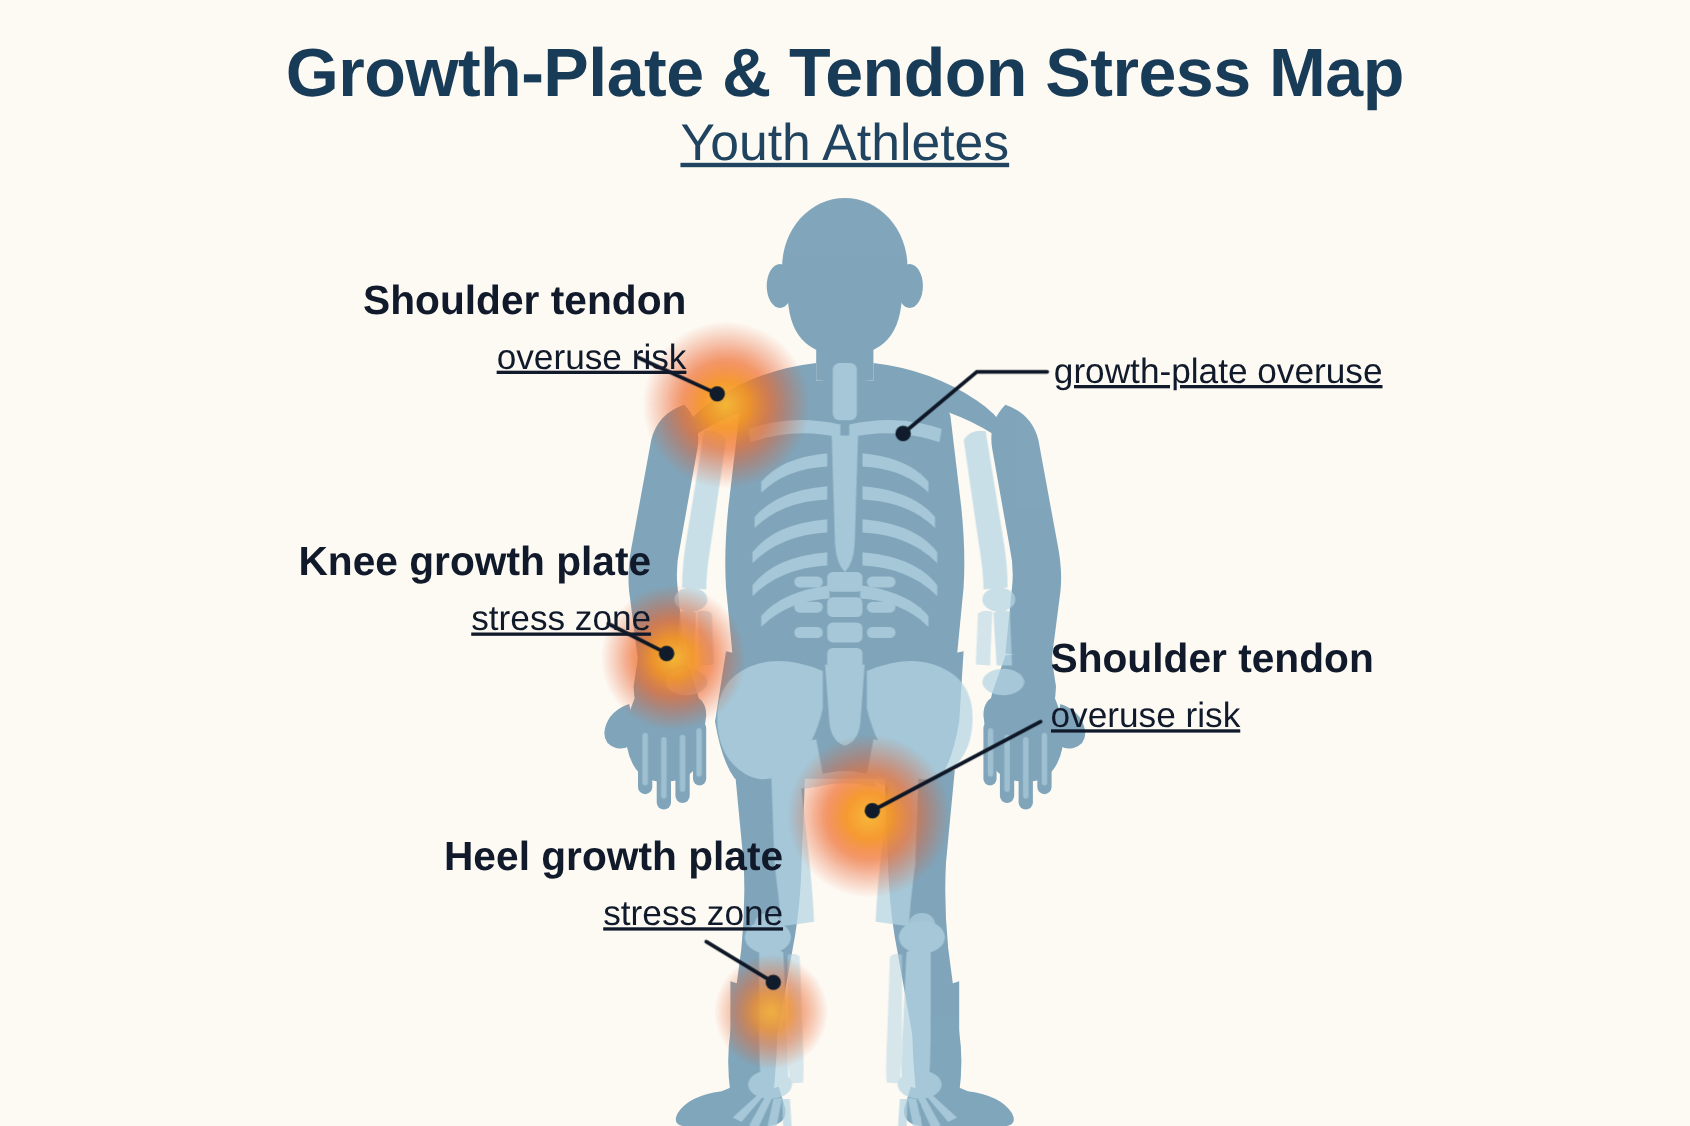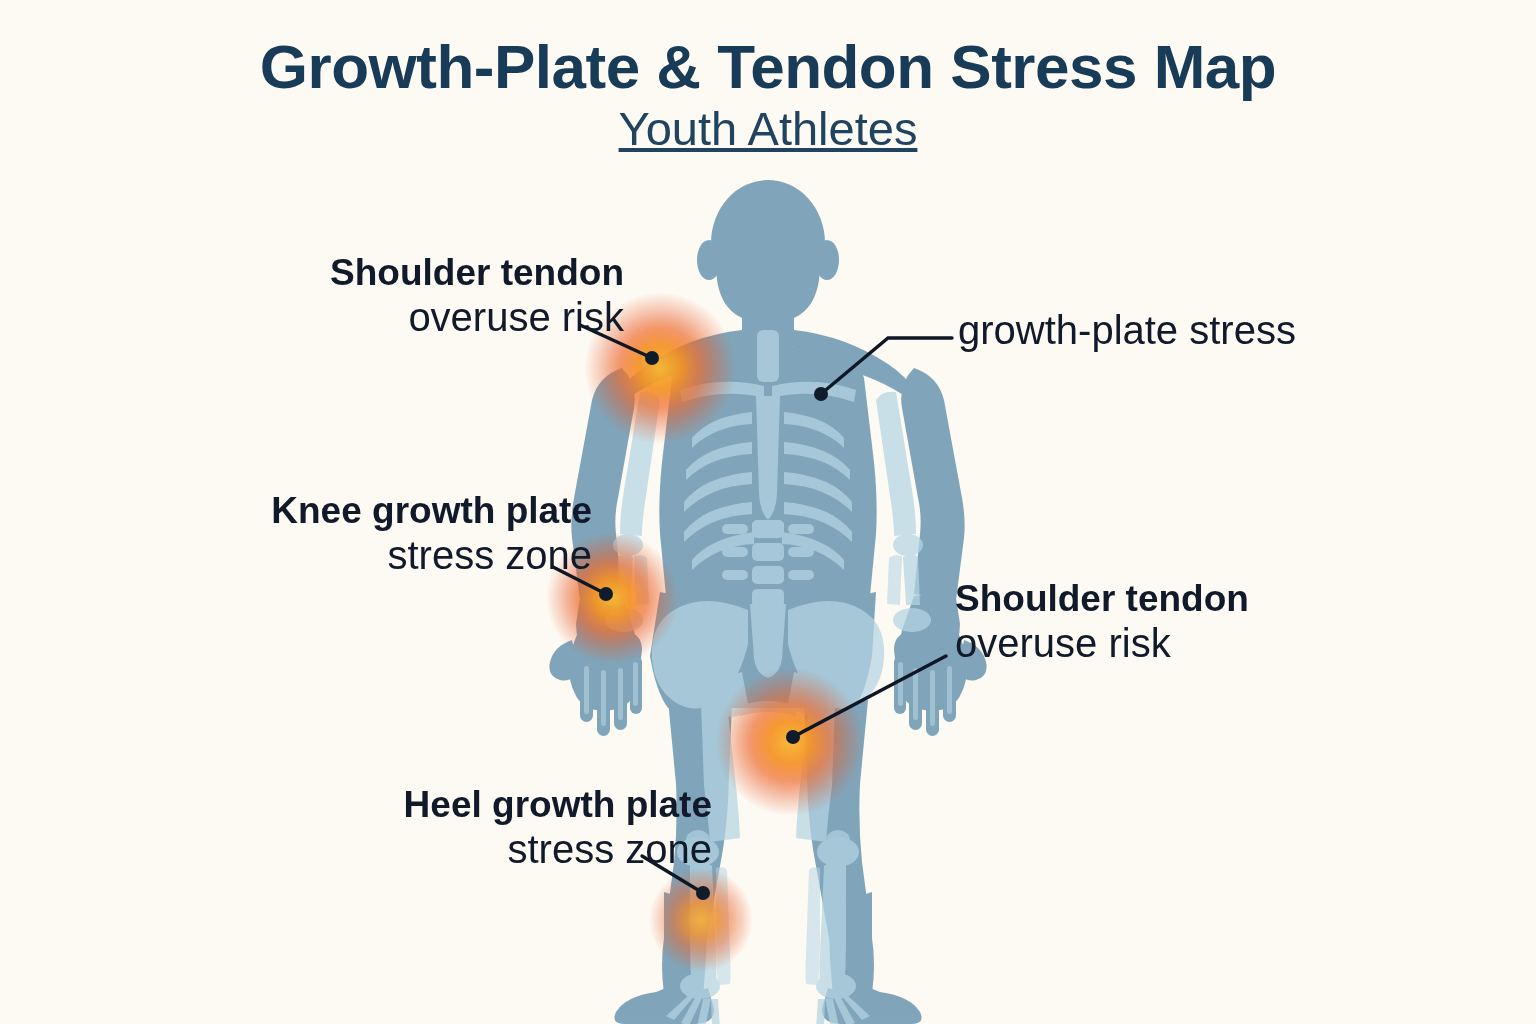--- a/index.html
+++ b/index.html
@@ -65,31 +65,32 @@
     line-height: 1.12;
   }
   .callout .lbl-main {
     display: block;
     font-size: 37px;
     font-weight: bold;
     white-space: nowrap;
   }
   .callout .lbl-sub {
     display: block;
-    font-size: 40px;
+    font-size: 32px;
     font-weight: normal;
     white-space: nowrap;
-    margin-top: 2px;
+    margin-top: 14px;
+    text-decoration: underline;
   }
   .callout.right-align { text-align: right; }
   .callout.left-align  { text-align: left; }
 
   #callout-shoulder { left: 232px; top: 252px; width: 392px; }
   #callout-knee     { left: 172px; top: 490px; width: 420px; }
-  #callout-heel     { left: 302px; top: 784px; width: 410px; }
+  #callout-heel     { left: 302px; top: 758px; width: 410px; }
   #callout-elbow    { left: 958px; top: 306px; width: 420px; }
   #callout-achilles { left: 955px; top: 578px; width: 420px; }
 </style>
 </head>
 <body>
 
 <div class="stage">
 
   <div class="title-block">
     <h1 class="main-title">Growth-Plate &amp; Tendon Stress Map</h1>
@@ -354,21 +355,21 @@
     <span class="lbl-main">Knee growth plate</span>
     <span class="lbl-sub">stress zone</span>
   </div>
 
   <div class="callout right-align" id="callout-heel">
     <span class="lbl-main">Heel growth plate</span>
     <span class="lbl-sub">stress zone</span>
   </div>
 
   <div class="callout left-align" id="callout-elbow">
-    <span class="lbl-sub">growth-plate stress</span>
+    <span class="lbl-sub">growth-plate overuse</span>
   </div>
 
   <div class="callout left-align" id="callout-achilles">
     <span class="lbl-main">Shoulder tendon</span>
     <span class="lbl-sub">overuse risk</span>
   </div>
 
 </div>
 
 </body></html>

